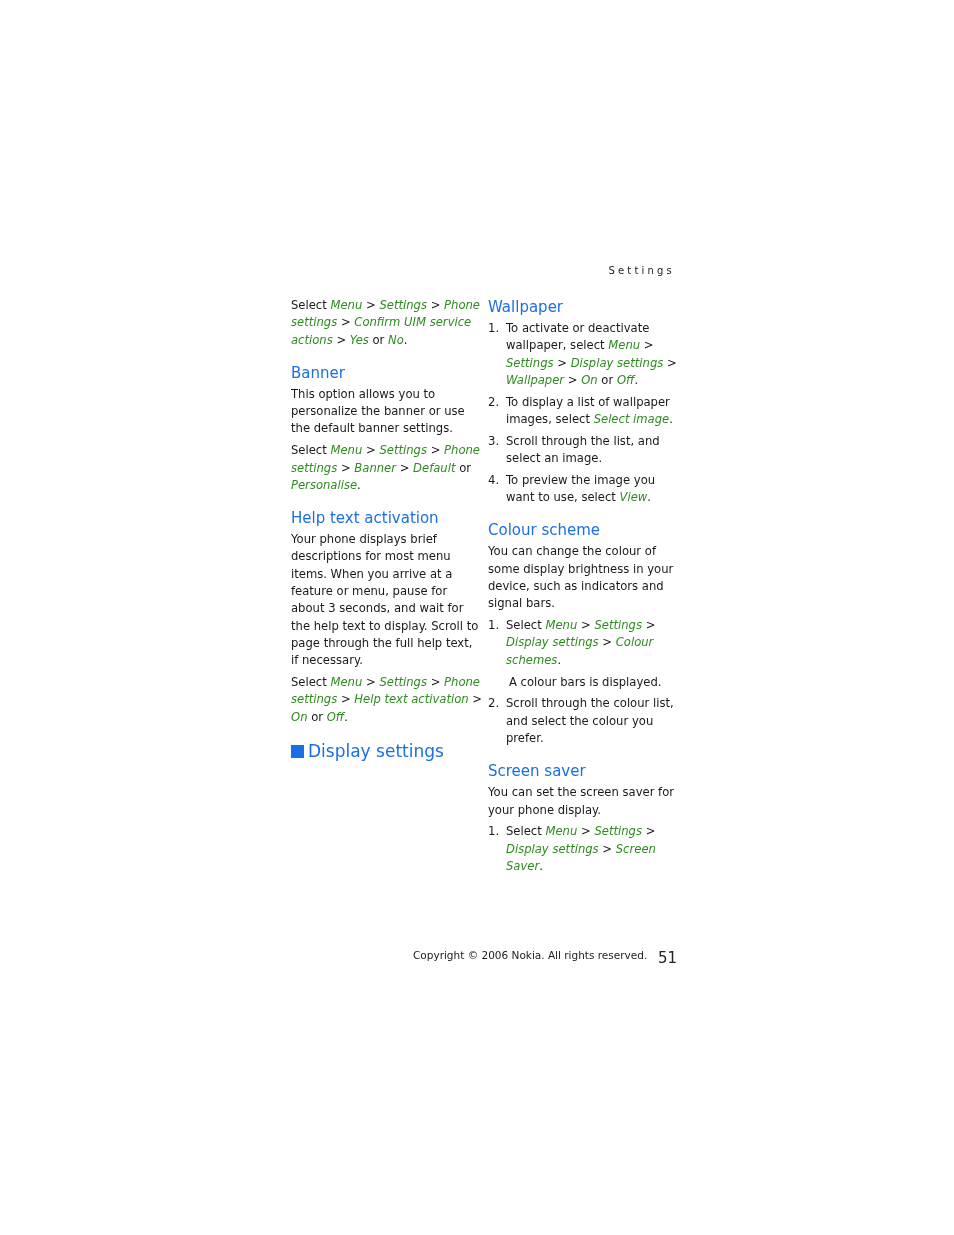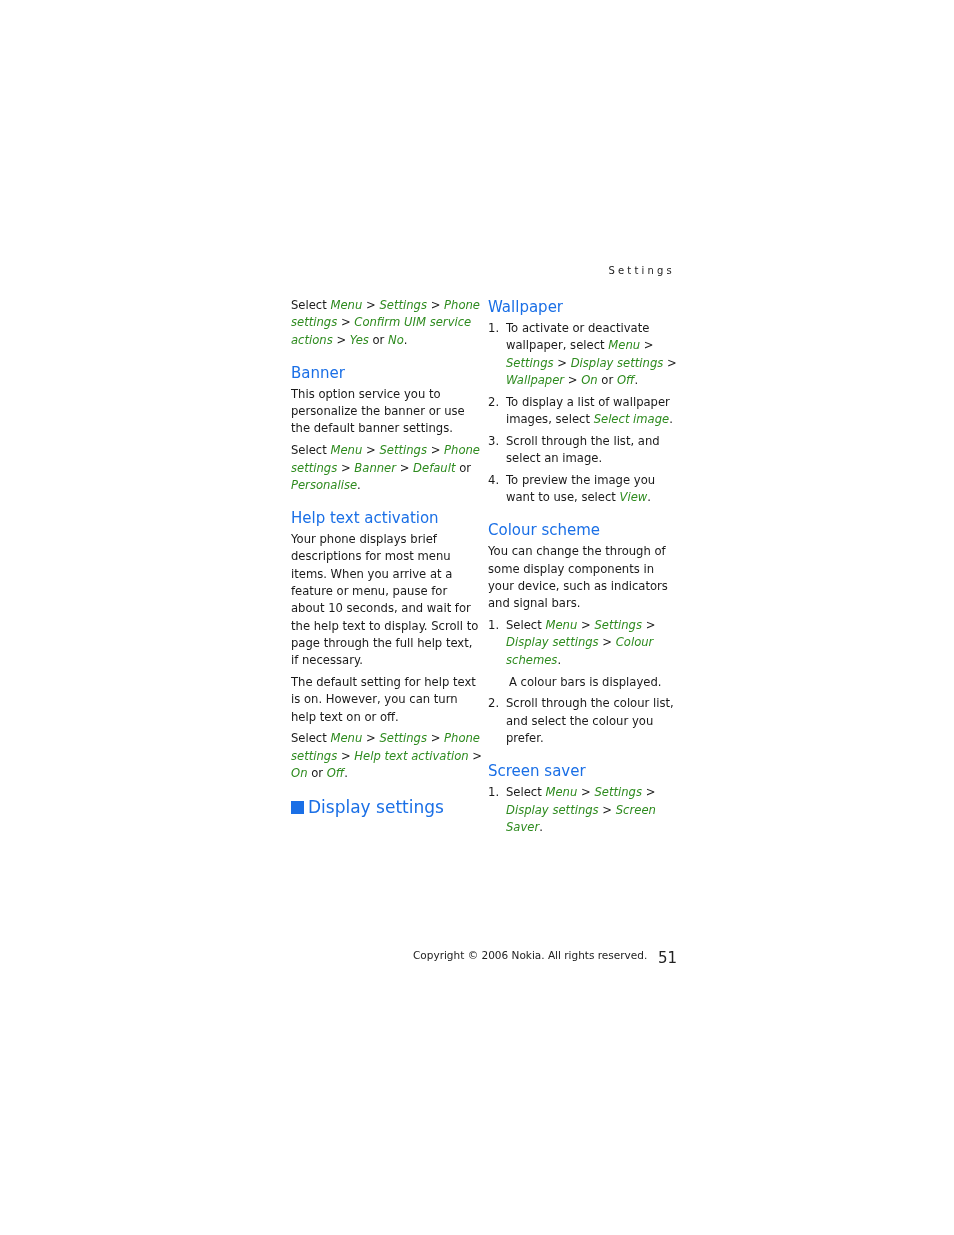--- a/index.html
+++ b/index.html
@@ -26,28 +26,27 @@
 </head>
 <body>
 
 <div class="running-head">Settings</div>
 
 <div class="col col-left">
   <p class="sec"><span>Select </span><span class="g">Menu</span><span> &gt; </span><span class="g">Settings</span><span> &gt; </span><span class="g">Phone settings</span><span> &gt; </span><span class="g">Confirm UIM service actions</span><span> &gt; </span><span class="g">Yes</span><span> or </span><span class="g">No</span><span>.</span></p>
 
   <div class="sec">
     <h3>Banner</h3>
-    <p>This option service you to personalize the banner or use the default banner settings.</p>
+    <p>This option allows you to personalize the banner or use the default banner settings.</p>
     <p><span>Select </span><span class="g">Menu</span><span> &gt; </span><span class="g">Settings</span><span> &gt; </span><span class="g">Phone settings</span><span> &gt; </span><span class="g">Banner</span><span> &gt; </span><span class="g">Default</span><span> or </span><span class="g">Personalise</span><span>.</span></p>
   </div>
 
   <div class="sec">
     <h3>Help text activation</h3>
-    <p>Your phone displays brief descriptions for most menu items. When you arrive at a feature or menu, pause for about 10 seconds, and wait for the help text to display. Scroll to page through the full help text, if necessary.</p>
-    <p>The default setting for help text is on. However, you can turn help text on or off.</p>
+    <p>Your phone displays brief descriptions for most menu items. When you arrive at a feature or menu, pause for about 3 seconds, and wait for the help text to display. Scroll to page through the full help text, if necessary.</p>
     <p><span>Select </span><span class="g">Menu</span><span> &gt; </span><span class="g">Settings</span><span> &gt; </span><span class="g">Phone settings</span><span> &gt; </span><span class="g">Help text activation</span><span> &gt; </span><span class="g">On</span><span> or </span><span class="g">Off</span><span>.</span></p>
   </div>
 
   <div>
     <h2><span class="sq"></span><span>Display settings</span></h2>
   </div>
 </div>
 
 <div class="col col-right">
   <div class="sec">
@@ -55,32 +54,33 @@
     <ol>
       <li><span class="num">1.</span><span>To activate or deactivate wallpaper, select </span><span class="g">Menu</span><span> &gt; </span><span class="g">Settings</span><span> &gt; </span><span class="g">Display settings</span><span> &gt; </span><span class="g">Wallpaper</span><span> &gt; </span><span class="g">On</span><span> or </span><span class="g">Off</span><span>.</span></li>
       <li><span class="num">2.</span><span>To display a list of wallpaper images, select </span><span class="g">Select image</span><span>.</span></li>
       <li><span class="num">3.</span><span>Scroll through the list, and select an image.</span></li>
       <li><span class="num">4.</span><span>To preview the image you want to use, select </span><span class="g">View</span><span>.</span></li>
     </ol>
   </div>
 
   <div class="sec">
     <h3>Colour scheme</h3>
-    <p>You can change the through of some display components in your device, such as indicators and signal bars.</p>
+    <p>You can change the colour of some display brightness in your device, such as indicators and signal bars.</p>
     <ol>
       <li><span class="num">1.</span><span>Select </span><span class="g">Menu</span><span> &gt; </span><span class="g">Settings</span><span> &gt; </span><span class="g">Display settings</span><span> &gt; </span><span class="g">Colour schemes</span><span>.</span></li>
     </ol>
     <p class="indent">A colour bars is displayed.</p>
     <ol>
       <li><span class="num">2.</span><span>Scroll through the colour list, and select the colour you prefer.</span></li>
     </ol>
   </div>
 
   <div>
     <h3>Screen saver</h3>
+    <p>You can set the screen saver for your phone display.</p>
     <ol>
       <li><span class="num">1.</span><span>Select </span><span class="g">Menu</span><span> &gt; </span><span class="g">Settings</span><span> &gt; </span><span class="g">Display settings</span><span> &gt; </span><span class="g">Screen Saver</span><span>.</span></li>
     </ol>
   </div>
 </div>
 
 <div class="footer">Copyright © 2006 Nokia. All rights reserved.</div>
 <div class="pagenum">51</div>
 
 </body></html>

